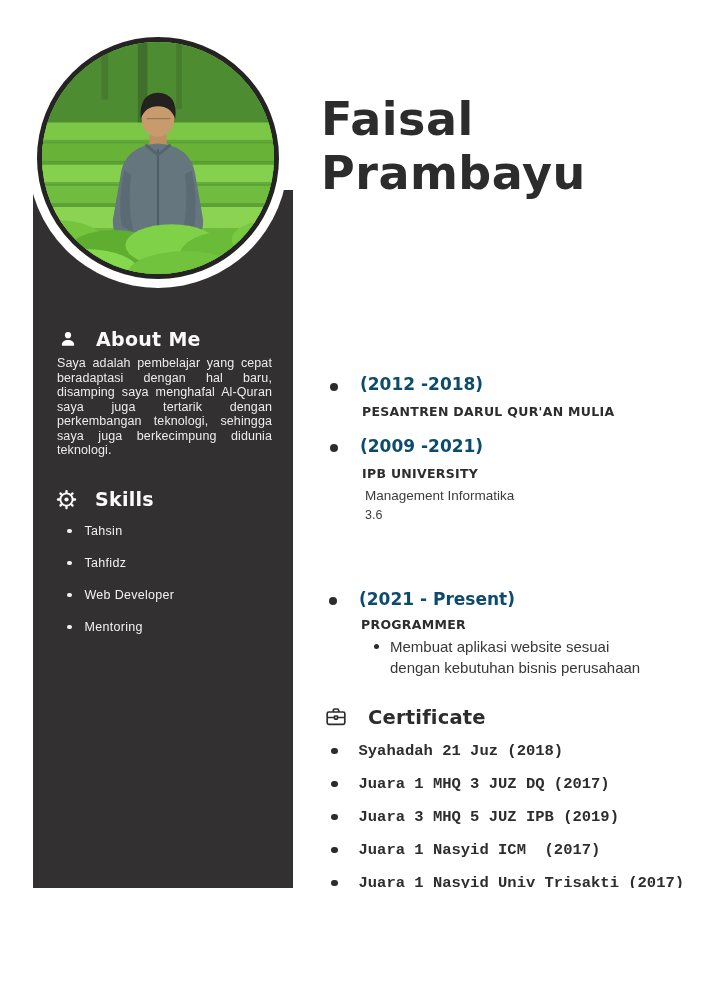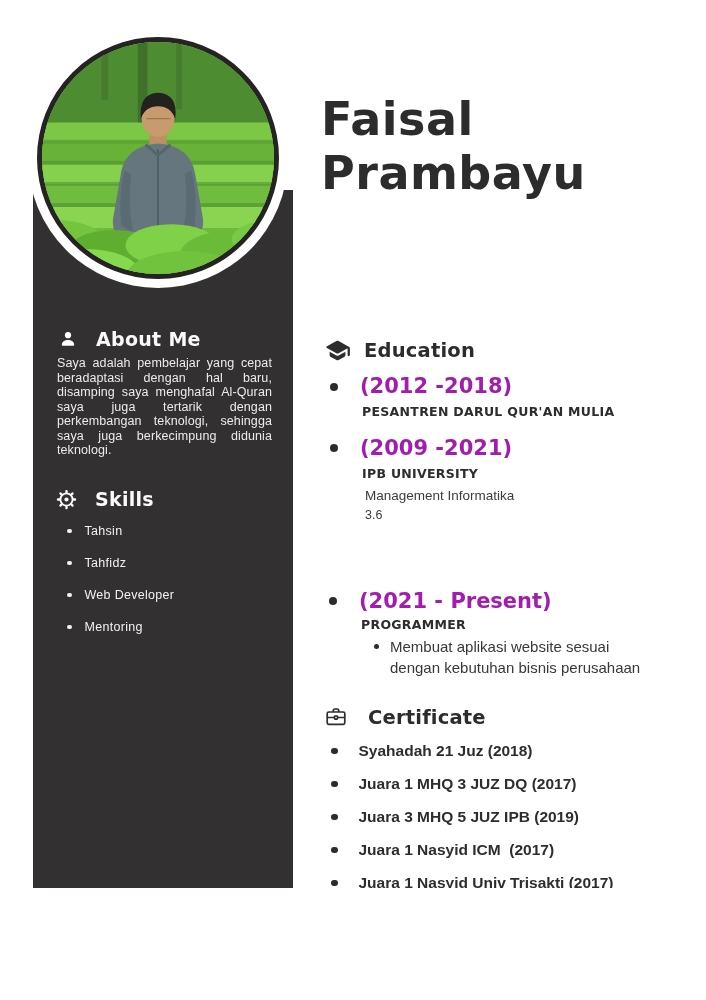--- a/index.html
+++ b/index.html
@@ -34,29 +34,29 @@
   
   .name{position:absolute;left:321px;top:92px;font-family:"DejaVu Sans",sans-serif;font-weight:bold;
     font-size:46px;line-height:54px;color:var(--heading-dark);letter-spacing:.5px;}
   .main-header{position:absolute;display:flex;align-items:center;font-family:"DejaVu Sans",sans-serif;
     font-weight:bold;font-size:19.5px;color:var(--heading-dark);letter-spacing:.2px;}
   .edu-header{left:324px;top:337px;gap:13px;}
   .exp-header{left:324px;top:551px;gap:20px;}
   .cert-header{left:324px;top:705px;gap:20px;}
 
   .dot{position:absolute;border-radius:50%;background:#2d2c2c;}
-  .period{position:absolute;font-family:"DejaVu Sans",sans-serif;font-weight:bold;font-size:21px;color:#a21caf;}
+  .period{position:absolute;font-family:"DejaVu Sans",sans-serif;font-weight:bold;font-size:17px;color:#0c4a6e;}
   .caps-line{position:absolute;font-family:"DejaVu Sans",sans-serif;font-weight:bold;font-size:12.5px;
     color:#2e2d2d;letter-spacing:.3px;}
   .detail{position:absolute;font-size:13.5px;color:var(--body-text);}
   .exp-point{position:absolute;left:390px;top:637px;width:258px;font-size:15px;line-height:20.5px;color:#383838;}
 
   .cert-item{position:absolute;left:331px;display:flex;align-items:center;gap:21px;}
   .cert-item .cdot{width:6.5px;height:6.5px;border-radius:50%;background:#2d2c2c;flex:none;}
-  .cert-label{font-family:Liberation Sans, sans-serif;font-weight:bold;font-size:15.5px;color:#2e2d2d;white-space:pre-wrap;}
+  .cert-label{font-family:Liberation Mono, monospace;font-weight:bold;font-size:15.5px;color:#2e2d2d;white-space:pre-wrap;}
 
   .icon{flex:none;display:inline-flex;align-items:center;justify-content:center;}
 </style>
 </head>
 <body>
 
 <div class="page">
 
   <aside class="sidebar"></aside>
 
@@ -147,28 +147,20 @@
   </div>
   <div class="skill-item" style="top:588px">
     <span class="sdot"></span>
     <span>Web Developer</span>
   </div>
   <div class="skill-item" style="top:620px">
     <span class="sdot"></span>
     <span>Mentoring</span>
   </div>
 
-  <div class="main-header edu-header">
-    <span class="icon">
-      <svg width="27" height="27" viewBox="0 0 24 24" fill="#2e2d2d">
-        <path d="M5 13.18v2.81c0 .73.4 1.41 1.04 1.76l5 2.73c.6.33 1.32.33 1.92 0l5-2.73c.64-.35 1.04-1.03 1.04-1.76v-2.81l-6.04 3.3c-.6.33-1.32.33-1.92 0L5 13.18zm6.04-9.66l-8.43 4.6c-.69.38-.69 1.38 0 1.76l8.43 4.6c.6.33 1.32.33 1.92 0l8.04-4.39V16c0 .55.45 1 1 1s1-.45 1-1V9.75c0-.37-.2-.7-.52-.88l-9.52-5.35c-.6-.33-1.32-.33-1.92 0z"></path>
-      </svg>
-    </span>
-    <span>Education</span>
-  </div>
 
   <span class="dot" style="left:330px;top:383px;width:8px;height:8px"></span>
   <div class="period" style="left:360px;top:374px">(2012 -2018)</div>
   <div class="caps-line" style="left:362px;top:404px">PESANTREN DARUL QUR'AN MULIA</div>
 
   <span class="dot" style="left:330px;top:444px;width:8px;height:8px"></span>
   <div class="period" style="left:360px;top:436px">(2009 -2021)</div>
   <div class="caps-line" style="left:362px;top:466px">IPB UNIVERSITY</div>
   <div class="detail" style="left:365px;top:488px">Management Informatika</div>
   <div class="detail" style="left:365px;top:508px;font-size:12.5px">3.6</div>

